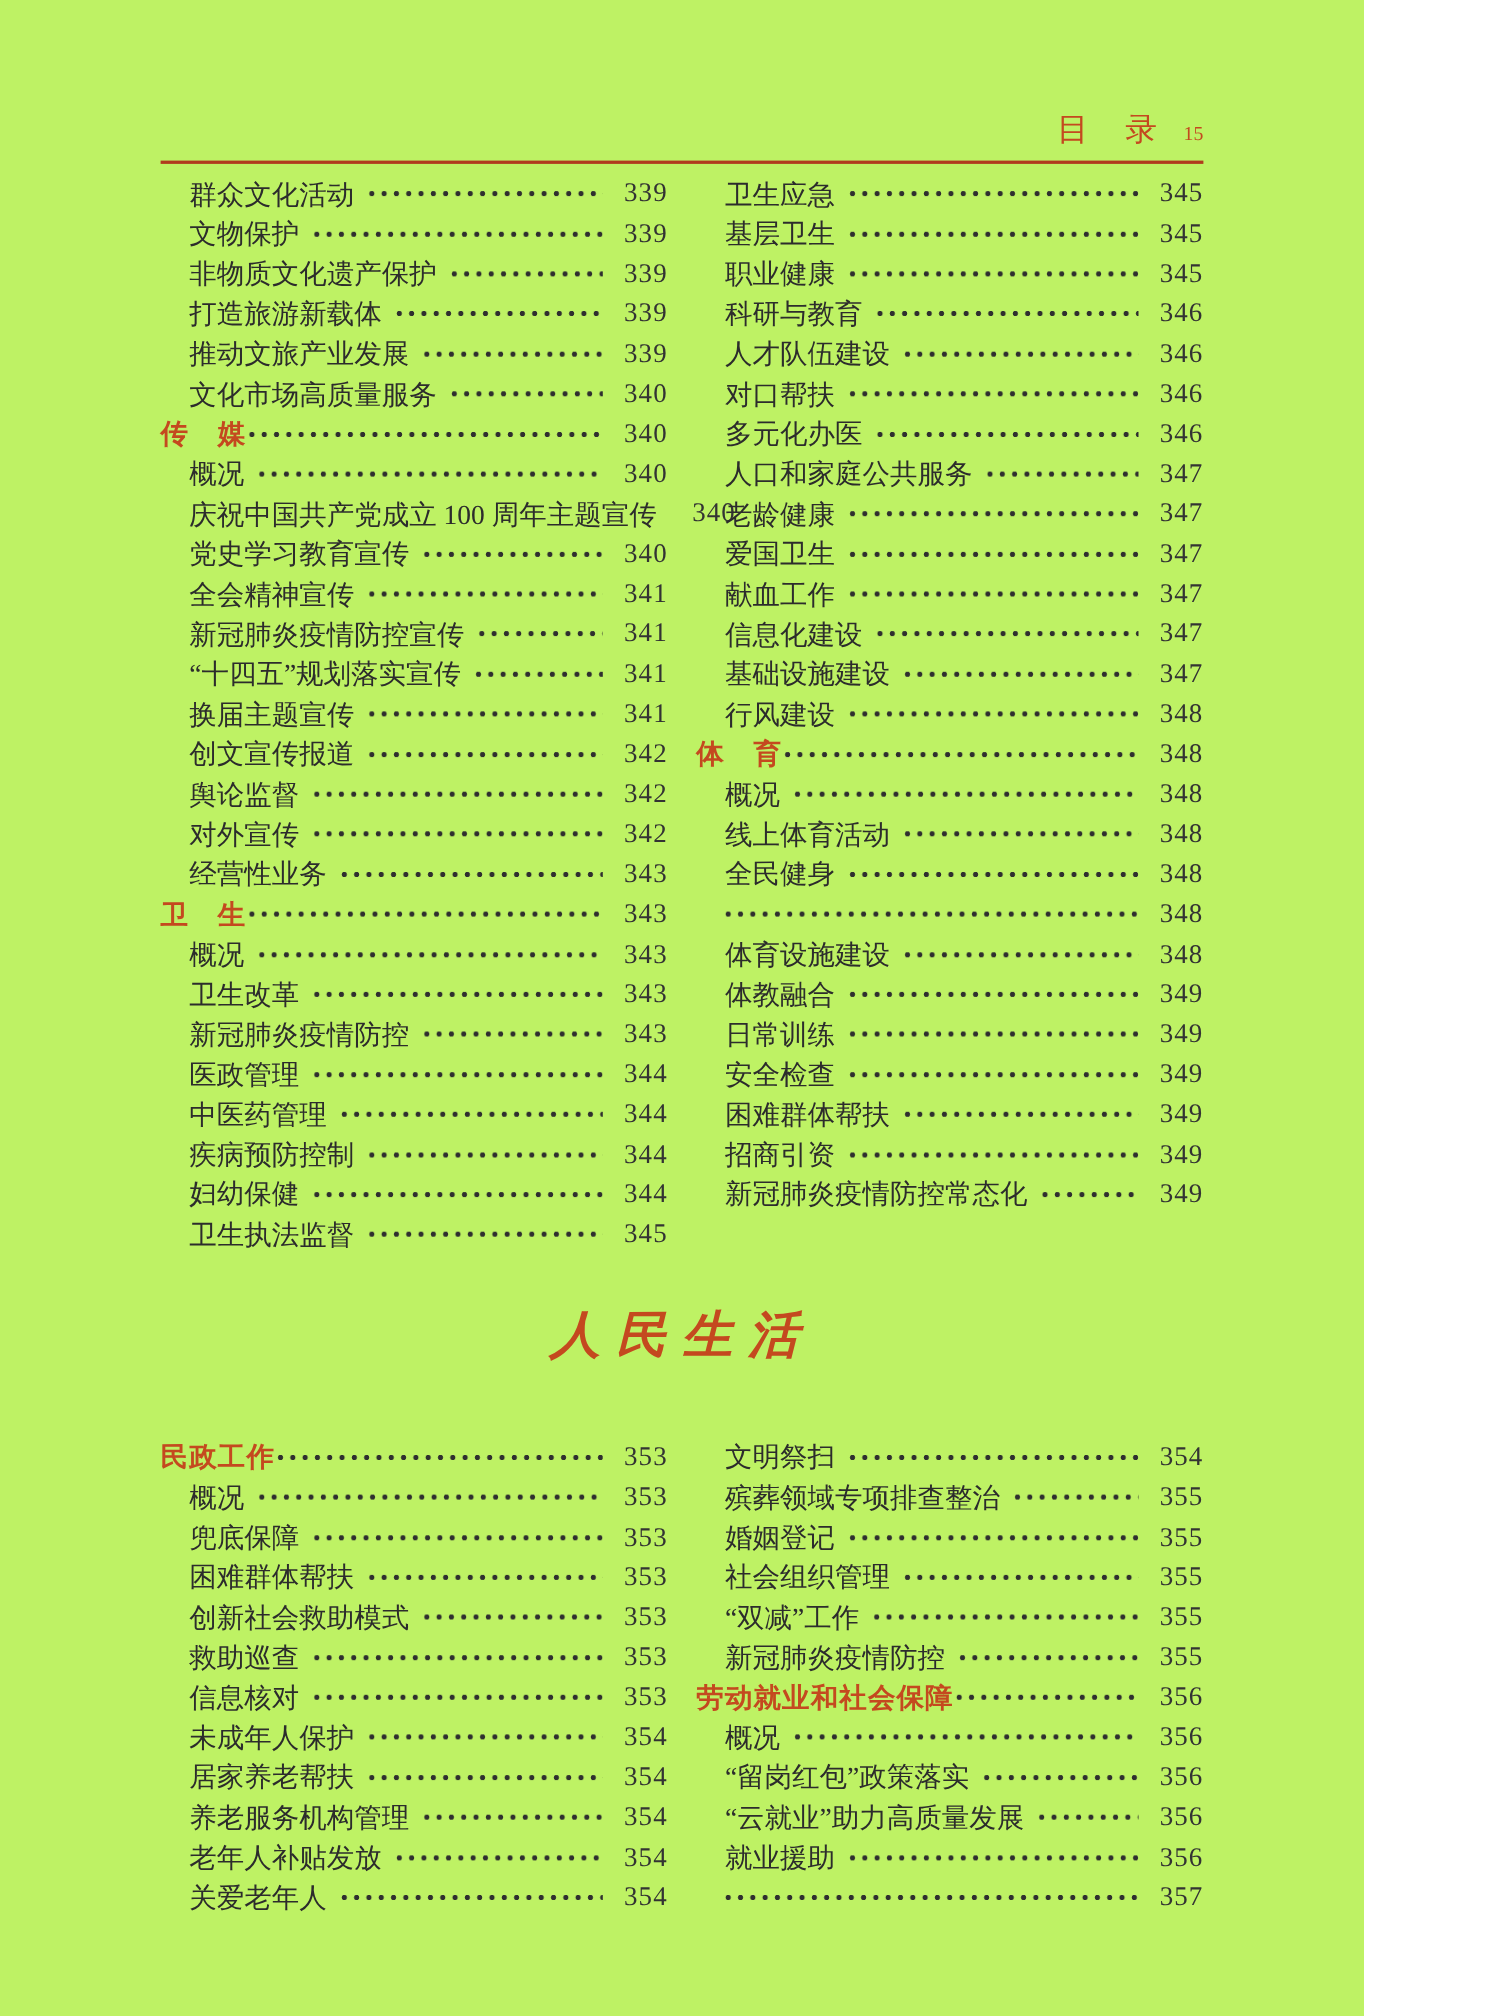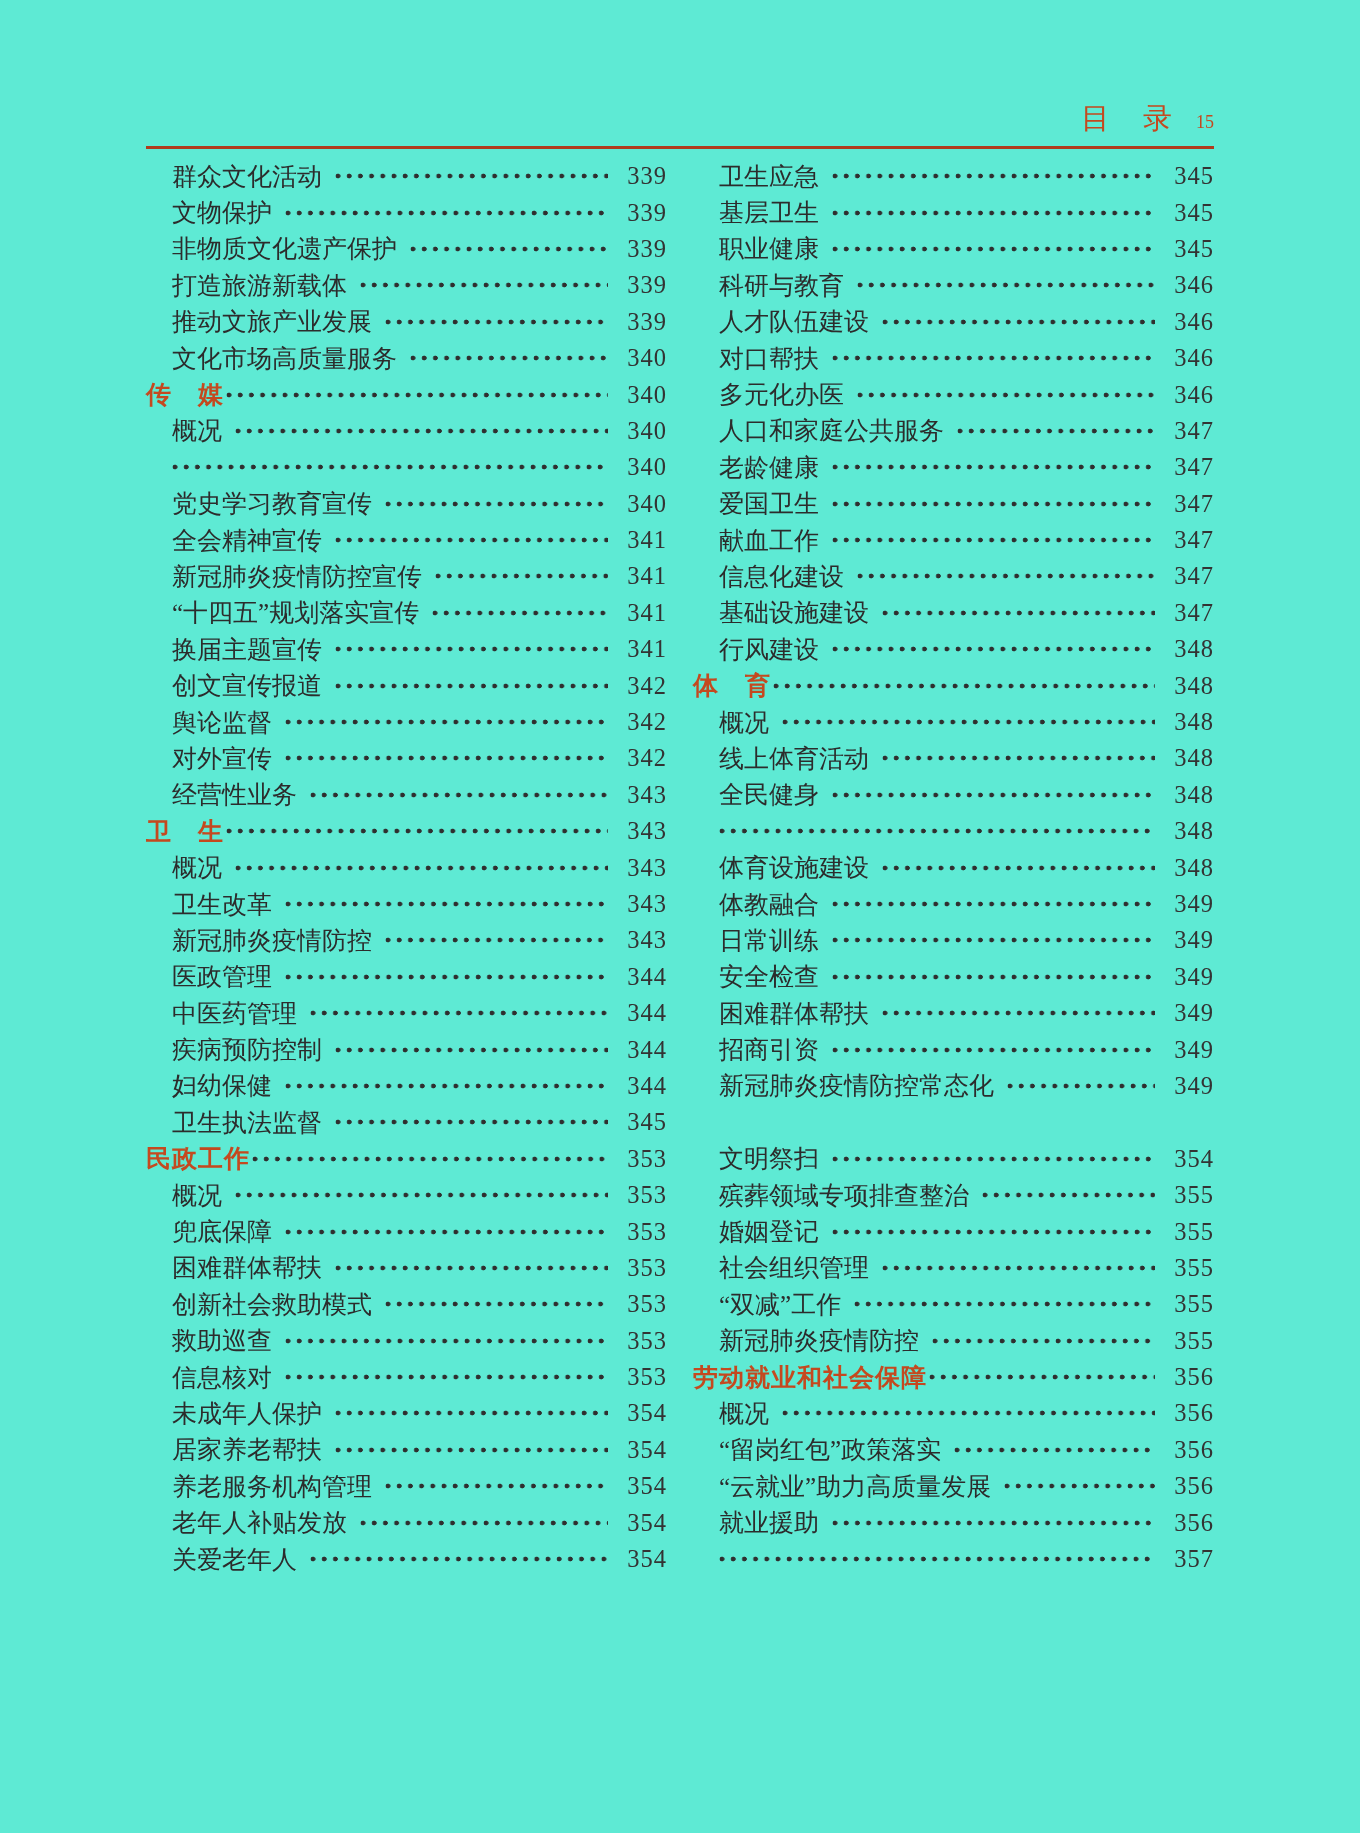--- a/index.html
+++ b/index.html
@@ -1,20 +1,20 @@
 <!DOCTYPE html>
 <html lang="zh" style="--accent: #c4491f; --rule: #b03c1d;"><head>
 <meta charset="utf-8">
 <style>
   html, body { margin: 0; padding: 0; background: #ffffff; }
   .page {
     position: relative;
-    width: 1360px;
+    width: 1240px;
     height: 1833px;
-    background: #5eead4;
+    background: #bef264;
     overflow: hidden;
     font-family: "Liberation Serif", "DejaVu Serif", serif;
     color: #2c2c2c;
   }
   .content { margin: 0 146px; }
 
   
   .header {
     margin-top: 104px;
     display: flex;
@@ -156,20 +156,21 @@
     <span class="row-page">340</span>
   </div>
 
   <div class="toc-row">
     <span class="row-label">概况</span>
     <span class="dots"></span>
     <span class="row-page">340</span>
   </div>
 
   <div class="toc-row">
+    <span class="row-label">庆祝中国共产党成立 100 周年主题宣传</span>
     <span class="dots"></span>
     <span class="row-page">340</span>
   </div>
 
   <div class="toc-row">
     <span class="row-label">党史学习教育宣传</span>
     <span class="dots"></span>
     <span class="row-page">340</span>
   </div>
 
@@ -426,20 +427,21 @@
   </div>
 
   <div class="toc-row">
     <span class="row-label">新冠肺炎疫情防控常态化</span>
     <span class="dots"></span>
     <span class="row-page">349</span>
   </div>
 </div>
     </div>
 
+    <div class="part-title">人民生活</div>
 
     <div class="toc-grid bottom">
       <div class="toc-col">
   <div class="toc-row section">
     <span class="row-label">民政工作</span>
     <span class="dots"></span>
     <span class="row-page">353</span>
   </div>
 
   <div class="toc-row">

